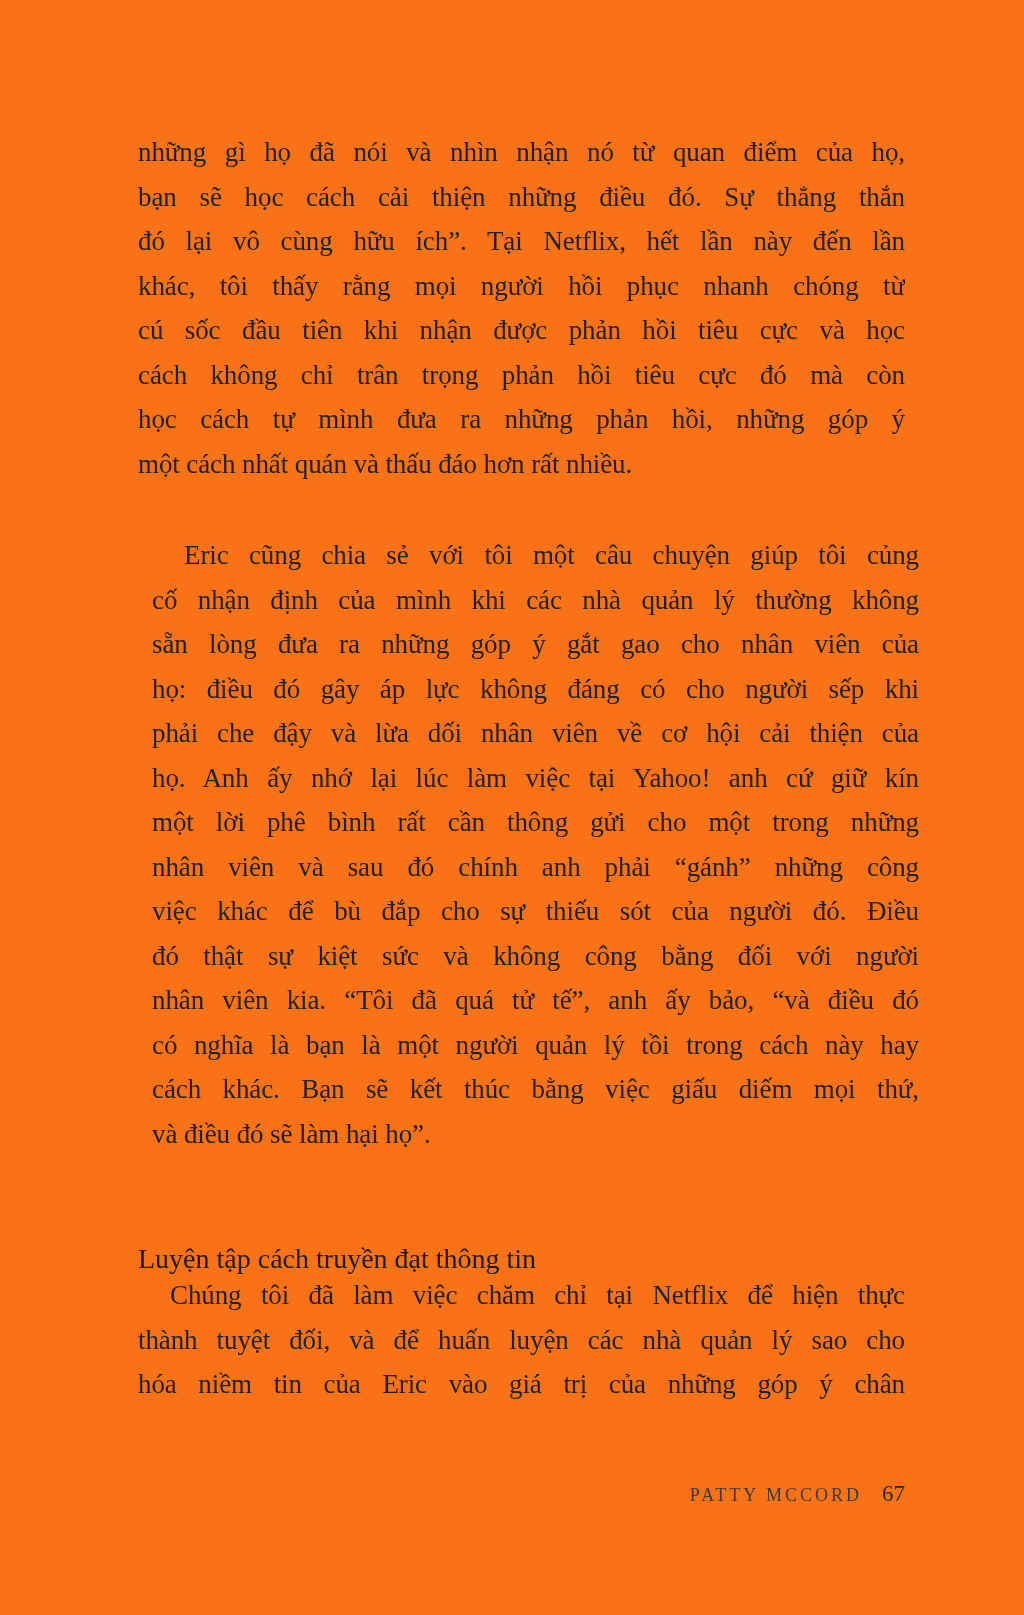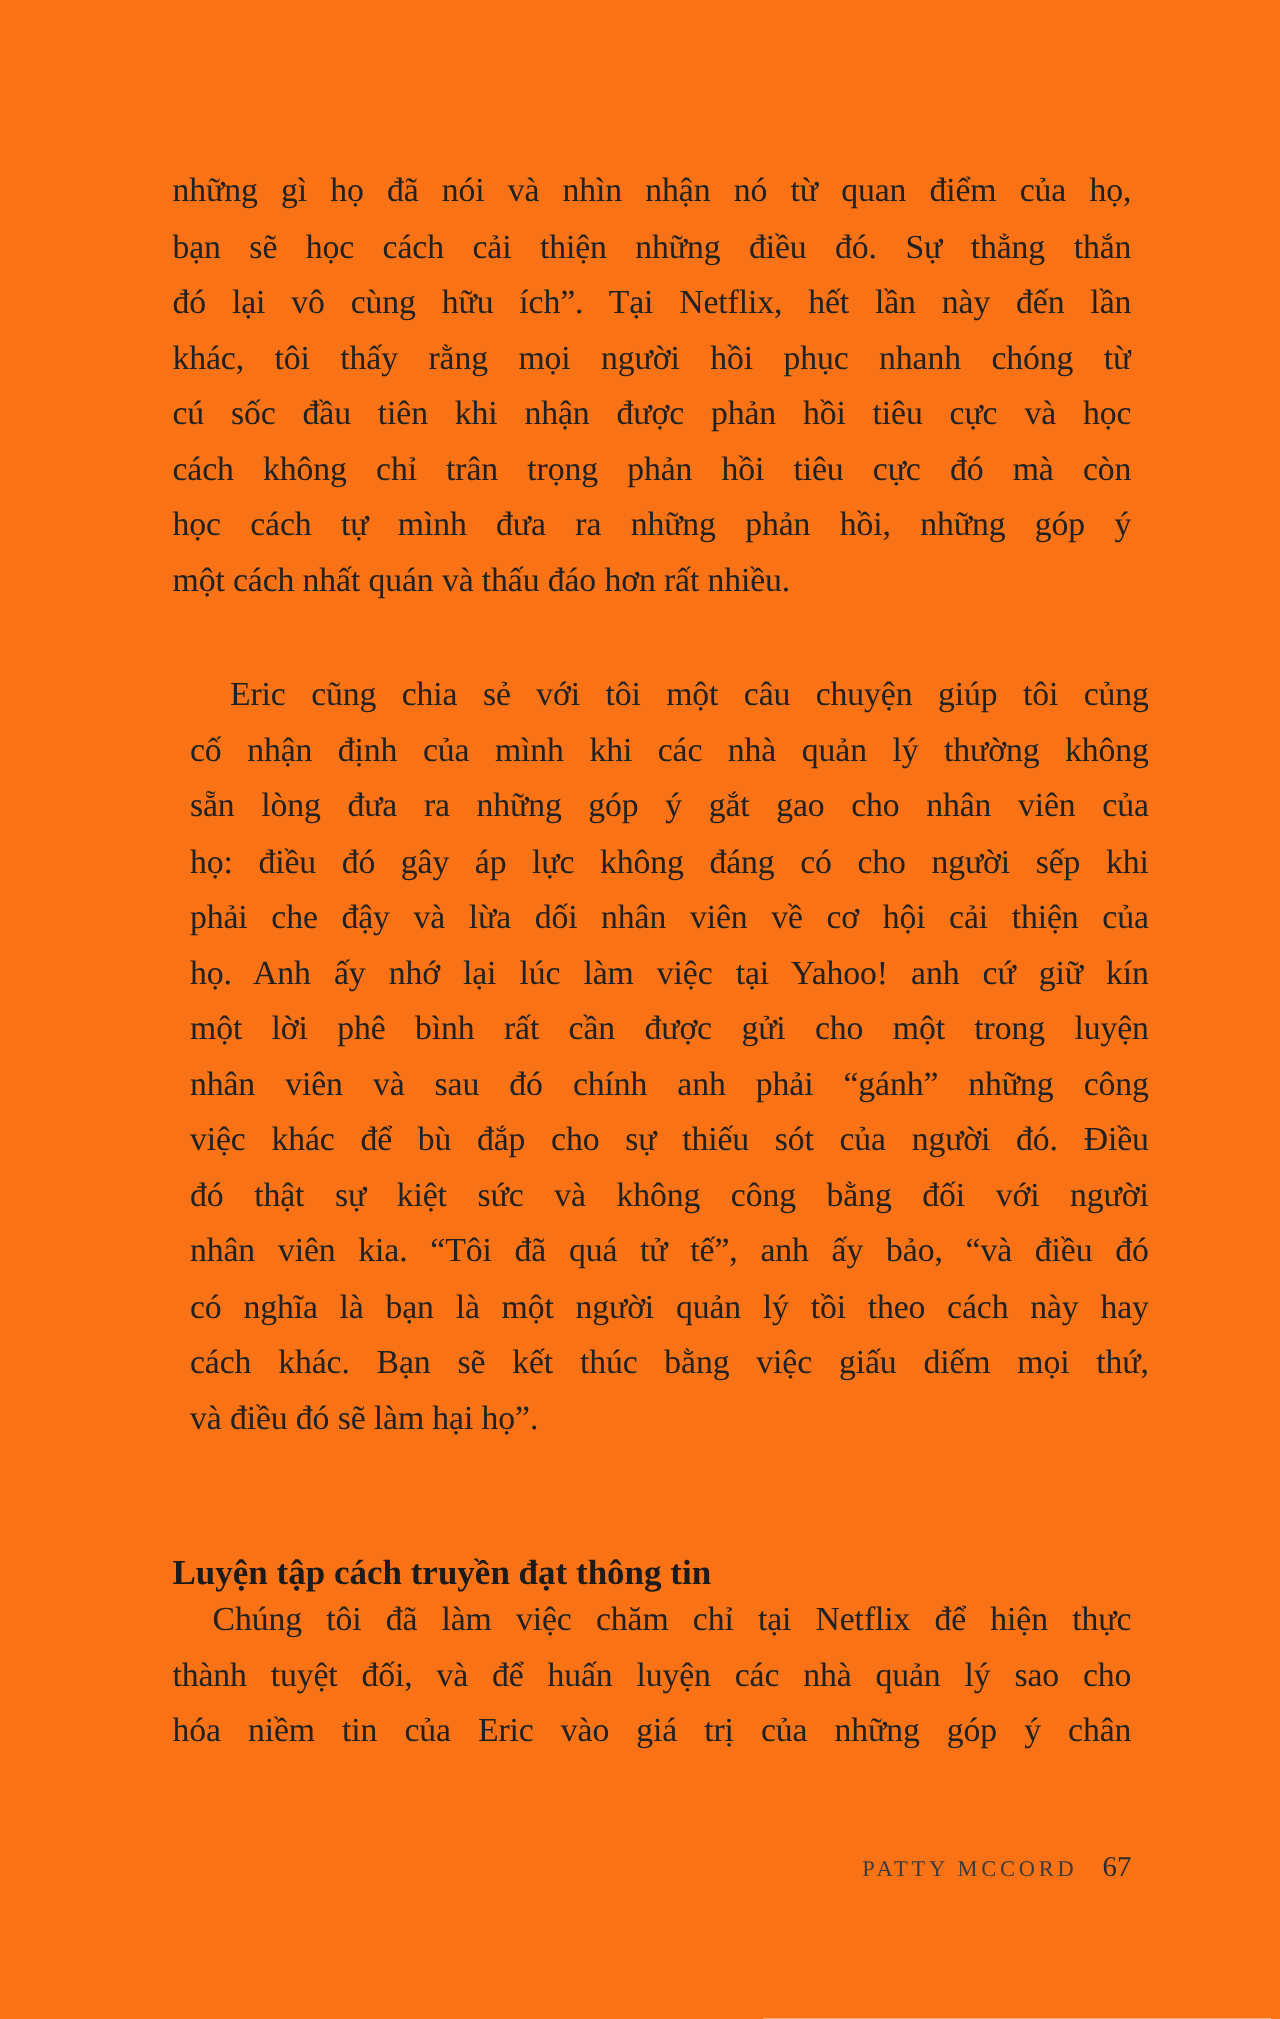--- a/index.html
+++ b/index.html
@@ -36,21 +36,21 @@
   }
   .ln.indent {
     padding-left: 32px;
   }
   #para-1 { top: 130px; }
   #para-2 { top: 533px; margin-left: 14px; }
   #section-heading {
     top: 1237px;
     font-size: 28px;
     line-height: 44.5px;
-    font-weight: bold;
+    font-weight: normal;
     color: #1b1b1b;
     text-align: left;
   }
   #para-3 { top: 1273px; }
   #page-footer {
     top: 1481px;
     display: flex;
     justify-content: flex-end;
     align-items: baseline;
     gap: 20px;
@@ -81,26 +81,26 @@
     <div class="ln end">một cách nhất quán và thấu đáo hơn rất nhiều.</div>
   </div>
 
   <div class="column" id="para-2">
     <div class="ln indent">Eric cũng chia sẻ với tôi một câu chuyện giúp tôi củng</div>
     <div class="ln">cố nhận định của mình khi các nhà quản lý thường không</div>
     <div class="ln">sẵn lòng đưa ra những góp ý gắt gao cho nhân viên của</div>
     <div class="ln">họ: điều đó gây áp lực không đáng có cho người sếp khi</div>
     <div class="ln">phải che đậy và lừa dối nhân viên về cơ hội cải thiện của</div>
     <div class="ln">họ. Anh ấy nhớ lại lúc làm việc tại Yahoo! anh cứ giữ kín</div>
-    <div class="ln">một lời phê bình rất cần được gửi cho một trong luyện</div>
+    <div class="ln">một lời phê bình rất cần thông gửi cho một trong những</div>
     <div class="ln">nhân viên và sau đó chính anh phải “gánh” những công</div>
     <div class="ln">việc khác để bù đắp cho sự thiếu sót của người đó. Điều</div>
     <div class="ln">đó thật sự kiệt sức và không công bằng đối với người</div>
     <div class="ln">nhân viên kia. “Tôi đã quá tử tế”, anh ấy bảo, “và điều đó</div>
-    <div class="ln">có nghĩa là bạn là một người quản lý tồi theo cách này hay</div>
+    <div class="ln">có nghĩa là bạn là một người quản lý tồi trong cách này hay</div>
     <div class="ln">cách khác. Bạn sẽ kết thúc bằng việc giấu diếm mọi thứ,</div>
     <div class="ln end">và điều đó sẽ làm hại họ”.</div>
   </div>
 
   <div class="column" id="section-heading">Luyện tập cách truyền đạt thông tin</div>
 
   <div class="column" id="para-3">
     <div class="ln indent">Chúng tôi đã làm việc chăm chỉ tại Netflix để hiện thực</div>
     <div class="ln">thành tuyệt đối, và để huấn luyện các nhà quản lý sao cho</div>
     <div class="ln">hóa niềm tin của Eric vào giá trị của những góp ý chân</div>

